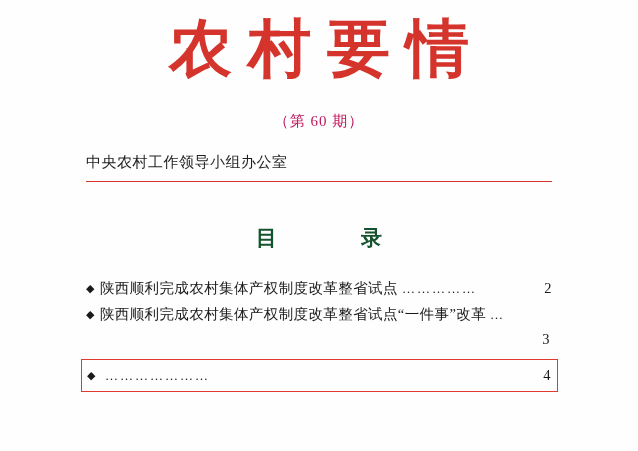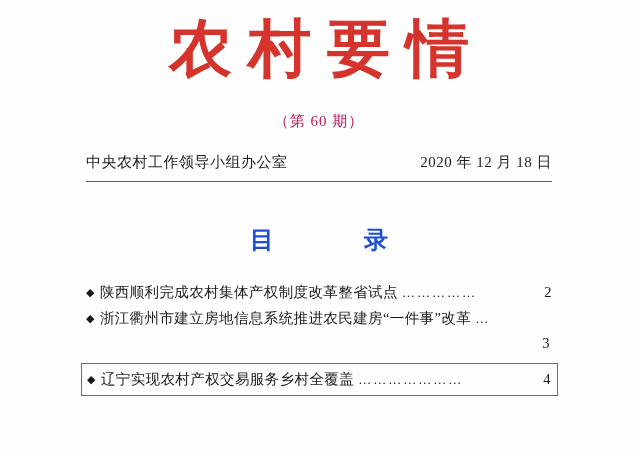--- a/index.html
+++ b/index.html
@@ -61,23 +61,23 @@
   .rule {
     margin: 9px 86px 0 86px;
     height: 0;
     border-top: 1.6px solid #d4342b;
   }
 
   
   .contents-heading {
     text-align: center;
     margin-top: 42px;
-    font-size: 24px;
+    font-size: 21px;
     font-weight: bold;
-    color: #1d4ed8;
+    color: #14532d;
     letter-spacing: 14px;
     text-indent: 14px;
   }
 
   .toc {
     margin: 24px 86px 0 86px;
   }
   .toc-item {
     display: flex;
     align-items: baseline;
@@ -145,49 +145,47 @@
 <div class="page">
 
   <div class="masthead">
     <div class="masthead-title">农村要情</div>
   </div>
 
   <div class="issue">（第 60 期）</div>
 
   <div class="info-row">
     <div class="info-left">中央农村工作领导小组办公室</div>
-    <div class="info-right">2020 年 12 月 18 日</div>
   </div>
 
   <div class="rule"></div>
 
   <div class="contents-heading">目　　录</div>
 
   <div class="toc">
 
     <div class="toc-item">
       <span class="bullet">◆</span>
       <span class="toc-text">陕西顺利完成农村集体产权制度改革整省试点</span>
       <span class="dots">……………</span>
       <span class="page-num">2</span>
     </div>
 
     <div class="toc-item-wrap">
       <div class="toc-wrap-line1">
         <span class="bullet">◆</span>
-        <span class="toc-text">浙江衢州市建立房地信息系统推进农民建房“一件事”改革</span>
+        <span class="toc-text">陕西顺利完成农村集体产权制度改革整省试点“一件事”改革</span>
         <span class="dots">…</span>
       </div>
       <div class="toc-wrap-line2">
         <span class="page-num">3</span>
       </div>
     </div>
 
     <div class="toc-item highlight">
       <span class="bullet">◆</span>
-      <span class="toc-text">辽宁实现农村产权交易服务乡村全覆盖</span>
       <span class="dots">…………………</span>
       <span class="page-num">4</span>
     </div>
 
   </div>
 
 </div>
 
 </body></html>

